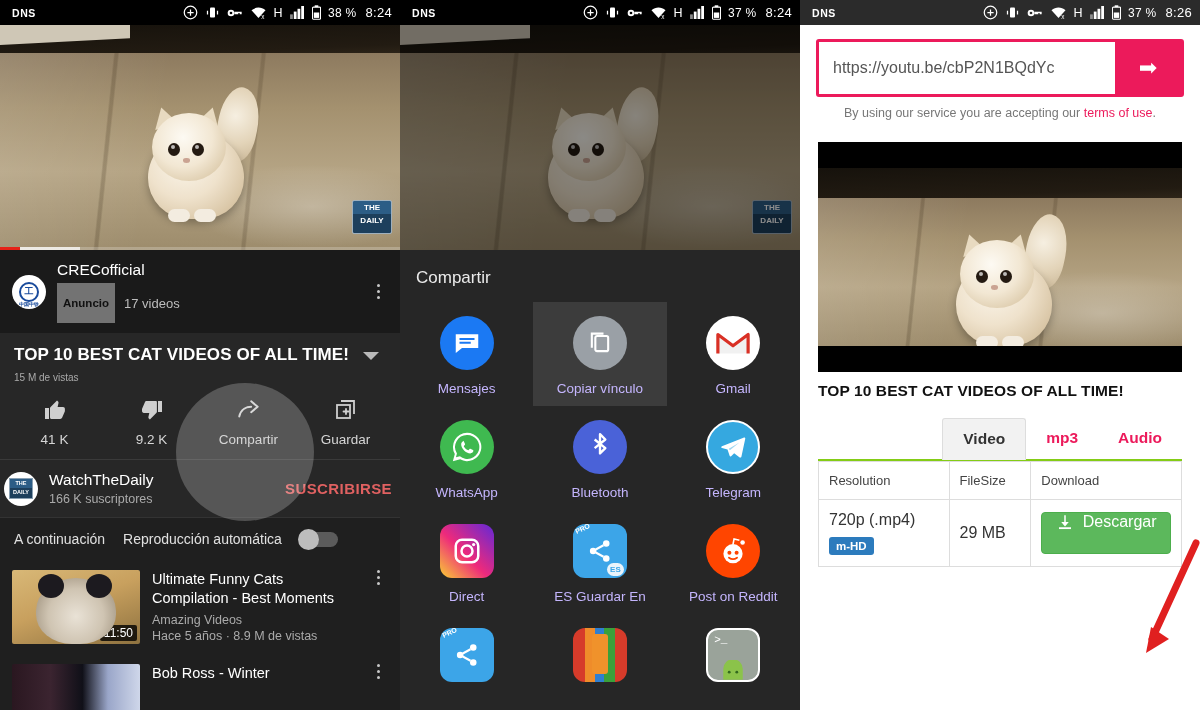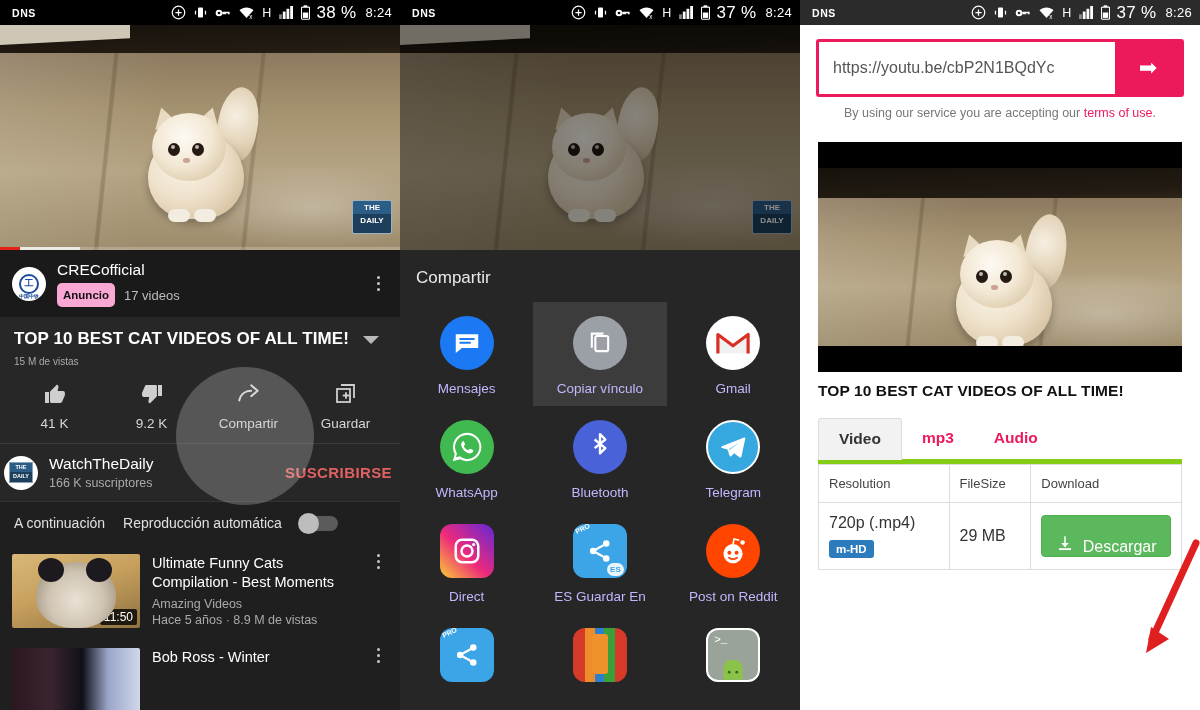--- a/index.html
+++ b/index.html
@@ -20,21 +20,21 @@
     display: flex; align-items: center;
     padding: 0 8px 0 12px;
     color: #fff; font-size: 11px; letter-spacing: .3px;
     background: #000;
   }
   .statusbar.light { background: #2b2b2b; }
   .sb-dns { font-size: 10.5px; font-weight: bold; letter-spacing: .6px; }
   .sb-right { margin-left: auto; display: flex; align-items: center; gap: 7px; }
   .sb-icon { display: inline-flex; align-items: center; justify-content: center; }
   .sb-text { font-size: 12.5px; }
-  .sb-pct { font-size: 17px; }
+  .sb-pct { font-size: 12px; }
   .sb-time { font-size: 13px; font-weight: 500; margin-left: 2px; }
 
   
   .player { position: relative; width: 400px; height: 225px; overflow: hidden; background: #000; }
   .vid-stage { position: absolute; inset: 0; }
   .floor {
     position: absolute; left: 0; right: 0; top: 28px; bottom: 0;
     background:
       linear-gradient(100deg, rgba(255,255,255,.10) 0%, rgba(255,255,255,0) 40%),
       linear-gradient(180deg, #8d7a5f 0%, #a4916f 28%, #b5a484 60%, #9d8c6c 100%);
@@ -98,21 +98,21 @@
   .ad-avatar {
     width: 34px; height: 34px; border-radius: 50%; background: #fff; flex: none;
     display: flex; align-items: center; justify-content: center; overflow: hidden;
   }
   .crec-logo { width: 26px; height: 26px; border-radius: 50%; background: #fff; position: relative; display:flex; align-items:center; justify-content:center; }
   .crec-ring { width: 20px; height: 20px; border-radius: 50%; border: 2px solid #1a4b9c; display:flex; align-items:center; justify-content:center; color:#1a4b9c; font-size:9px; font-weight:bold; }
   .crec-cn { position: absolute; bottom: -2px; left: 0; right: 0; text-align: center; font-size: 5px; color: #1a4b9c; font-weight: bold; }
   .ad-info { margin-left: 11px; flex: 1; min-width: 0; }
   .ad-name { color: #fff; font-size: 15.5px; line-height: 1.25; }
   .ad-sub { display: flex; align-items: center; gap: 9px; margin-top: 4px; }
-  .badge-anuncio { background: #f9a8d4; color: #111; font-size: 11.5px; font-weight: bold; padding: 6px 6px; border-radius: 5px; }
+  .badge-anuncio { background: #737373; color: #111; font-size: 11.5px; font-weight: bold; padding: 14px 6px; border-radius: 0; }
   .ad-videos { color: #bdbdbd; font-size: 13px; }
   .kebab { width: 20px; display: flex; flex-direction: column; align-items: center; gap: 3px; flex: none; }
   .kebab i { width: 3px; height: 3px; background: #c7c7c7; border-radius: 50%; display: block; }
 
   .meta { padding: 12px 14px 0; background: #272727; position: relative; }
   .vid-title { color: #fff; font-size: 17px; font-weight: bold; letter-spacing: .1px; }
   .title-row { display: flex; align-items: flex-start; }
   .chevron { width: 0; height: 0; border-left: 8px solid transparent; border-right: 8px solid transparent; border-top: 8px solid #b9b9b9; margin: 7px 0 0 14px; flex: none; }
   .views { color: #aaa; font-size: 10px; margin-top: 7px; }
 
@@ -175,30 +175,30 @@
   .url-bar { display: flex; height: 58px; border: 3px solid #ec1a5b; border-radius: 3px; overflow: hidden; background: #ec1a5b; }
   .url-input { flex: 1; background: #fff; border: none; outline: none; font-size: 16px; color: #555; padding: 0 14px; font-family: "Liberation Sans", sans-serif; }
   .url-go { width: 66px; background: #ec1a5b; display: flex; align-items: center; justify-content: center; color: #fff; font-size: 22px; }
   .terms { text-align: center; font-size: 12.5px; color: #777; padding: 9px 10px 0; }
   .terms a { color: #ec1a5b; text-decoration: none; }
   .thumb-big { margin: 22px 18px 0; height: 230px; background: #000; position: relative; overflow: hidden; }
   .thumb-big .bar { position: absolute; left:0; right:0; height: 26px; background: #000; z-index: 3; }
   .thumb-big .bar.t { top: 0; } .thumb-big .bar.b { bottom: 0; }
   .p3-title { margin: 10px 18px 0; font-size: 15.5px; font-weight: bold; color: #111; letter-spacing: .1px; }
   .p3-duration { margin: 14px 18px 0; font-size: 15.5px; color: #444; }
-  .tabs { display: flex; margin: 18px 18px 0; border-bottom: 5px solid #84cc16; }
+  .tabs { display: flex; margin: 18px 18px 0; border-bottom: 2px solid #84cc16; justify-content: flex-end; }
   .tab { padding: 11px 20px; font-size: 15.5px; font-weight: bold; color: #ec1a5b; cursor: pointer; }
   .tab.active { background: #f2f2f2; color: #333; border: 1px solid #ddd; border-bottom: 1px solid #f2f2f2; margin-bottom: -1px; border-radius: 3px 3px 0 0; }
   .dl-table { margin: 0 18px; width: calc(100% - 36px); border-collapse: collapse; }
   .dl-table th, .dl-table td { border: 1px solid #ddd; text-align: left; padding: 11px 10px; font-weight: normal; }
   .dl-table th { font-size: 13px; color: #444; }
   .dl-table td { font-size: 16px; color: #333; }
   .res-badge { display: inline-block; margin-top: 8px; background: #2c7bbd; color: #fff; font-size: 11.5px; font-weight: bold; padding: 3px 7px; border-radius: 3px; }
   .dl-btn {
-    display: flex; align-items: flex-end; justify-content: center; gap: 9px;
+    display: flex; align-items: flex-start; justify-content: center; gap: 9px;
     background: #5cb85c; color: #fff; border: 1px solid #4cae4c; border-radius: 4px;
     height: 42px; font-size: 16px;
   }
   .arrow-annot { position: absolute; left: 1138px; top: 535px; width: 64px; height: 122px; pointer-events: none; z-index: 20; }
 </style>
 </head>
 <body>
 
 <div class="screens">
 

